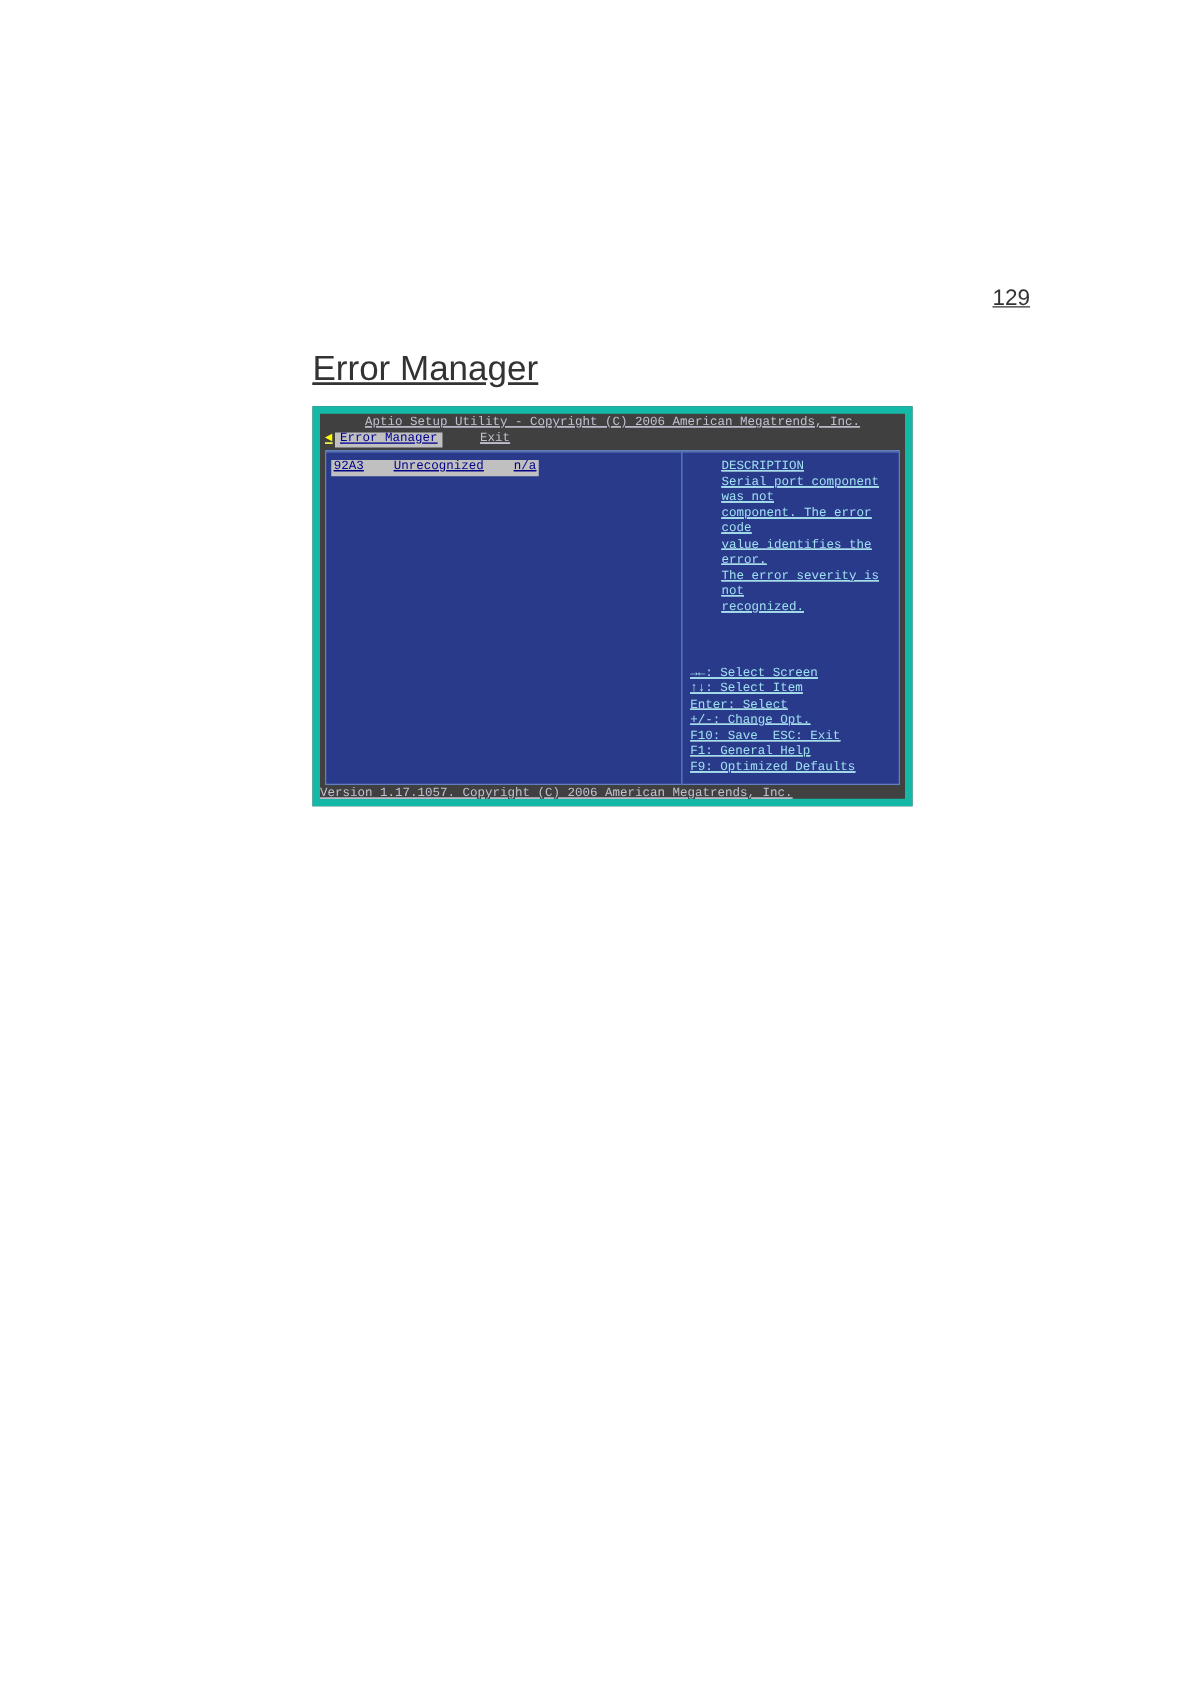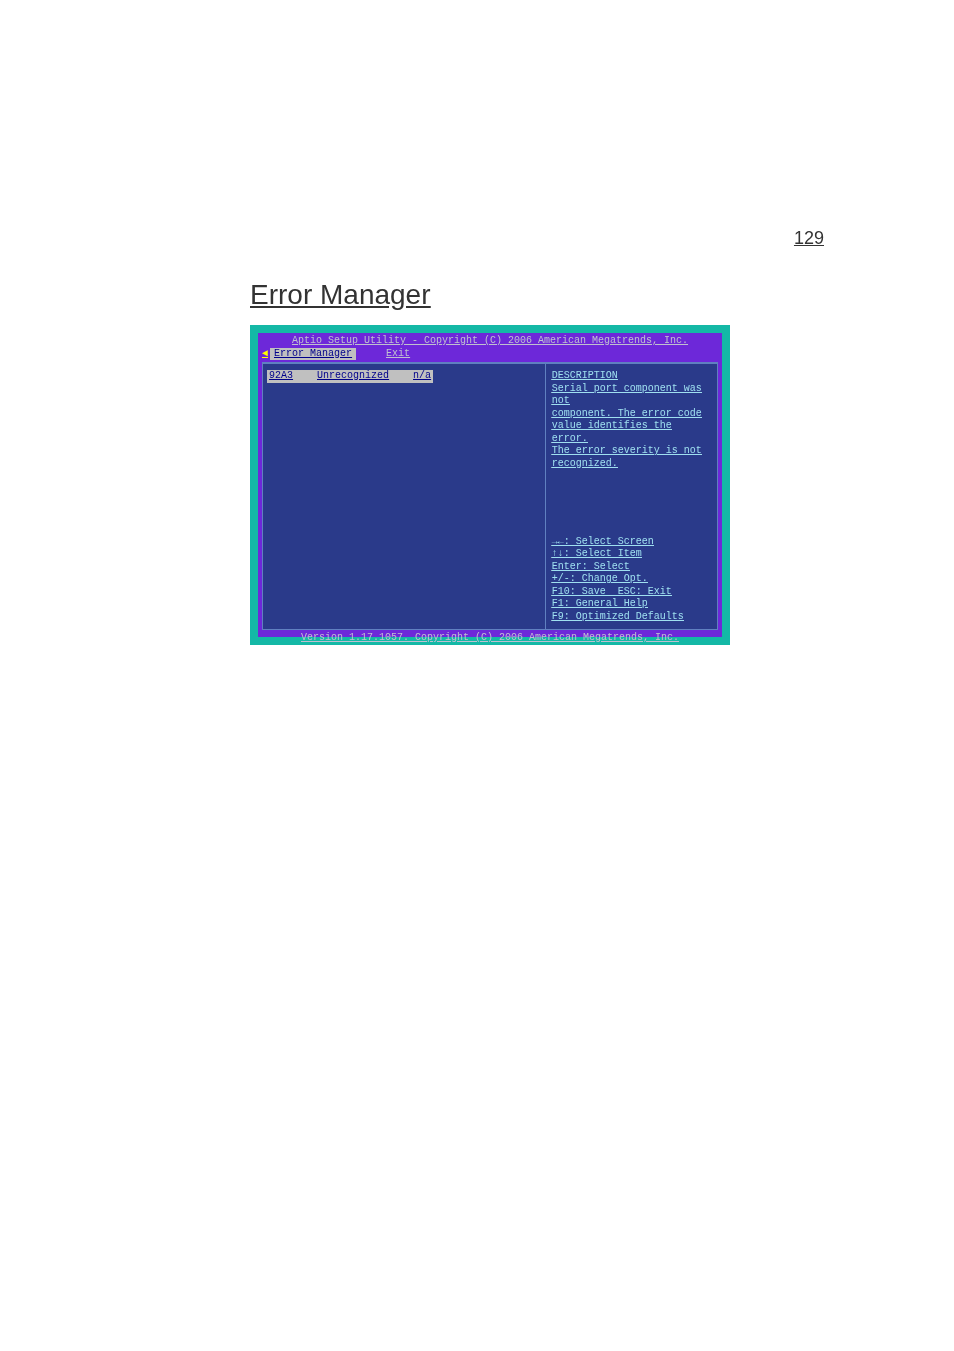--- a/index.html
+++ b/index.html
@@ -33,22 +33,22 @@
   .body-text {
     font-size: 15px;
     color: #333;
     line-height: 1.25;
     margin-bottom: 18px;
   }
   
   .bios {
     width: 480px;
     height: 320px;
-    background: #6d28d9;
-    border: 8px solid #14b8a6;
+    background: #404040;
+    border: 6px solid #14b8a6;
     font-family: "Courier New", monospace;
     font-size: 10px;
     line-height: 1.25;
     color: #c0c0d0;
     position: relative;
   }
   .bios-title {
     text-align: center;
     color: #c0c0d0;
     padding: 2px 0 0 0;
@@ -97,26 +97,26 @@
   .bios-row span { white-space: pre; }
   .bios-right {
     width: 38%;
     border: 1px solid #6080c0;
     padding: 6px 6px;
     background: #2a3a8a;
     display: flex;
     flex-direction: column;
     justify-content: space-between;
   }
-  .desc-block { color: #9fe0f0; }
+  .desc-block { color: #9fe0f0; margin-left: 25px; }
   .desc-title { color: #9fe0f0; }
   .nav-block { color: #9fe0f0; }
   .nav-block div { white-space: pre; }
   .bios-footer {
-    text-align: center;
+    text-align: left;
     color: #c0c0d0;
     padding: 2px 0;
     font-size: 10px;
   }
 </style>
 </head>
 <body>
 
 <div class="page-number">129</div>
 

